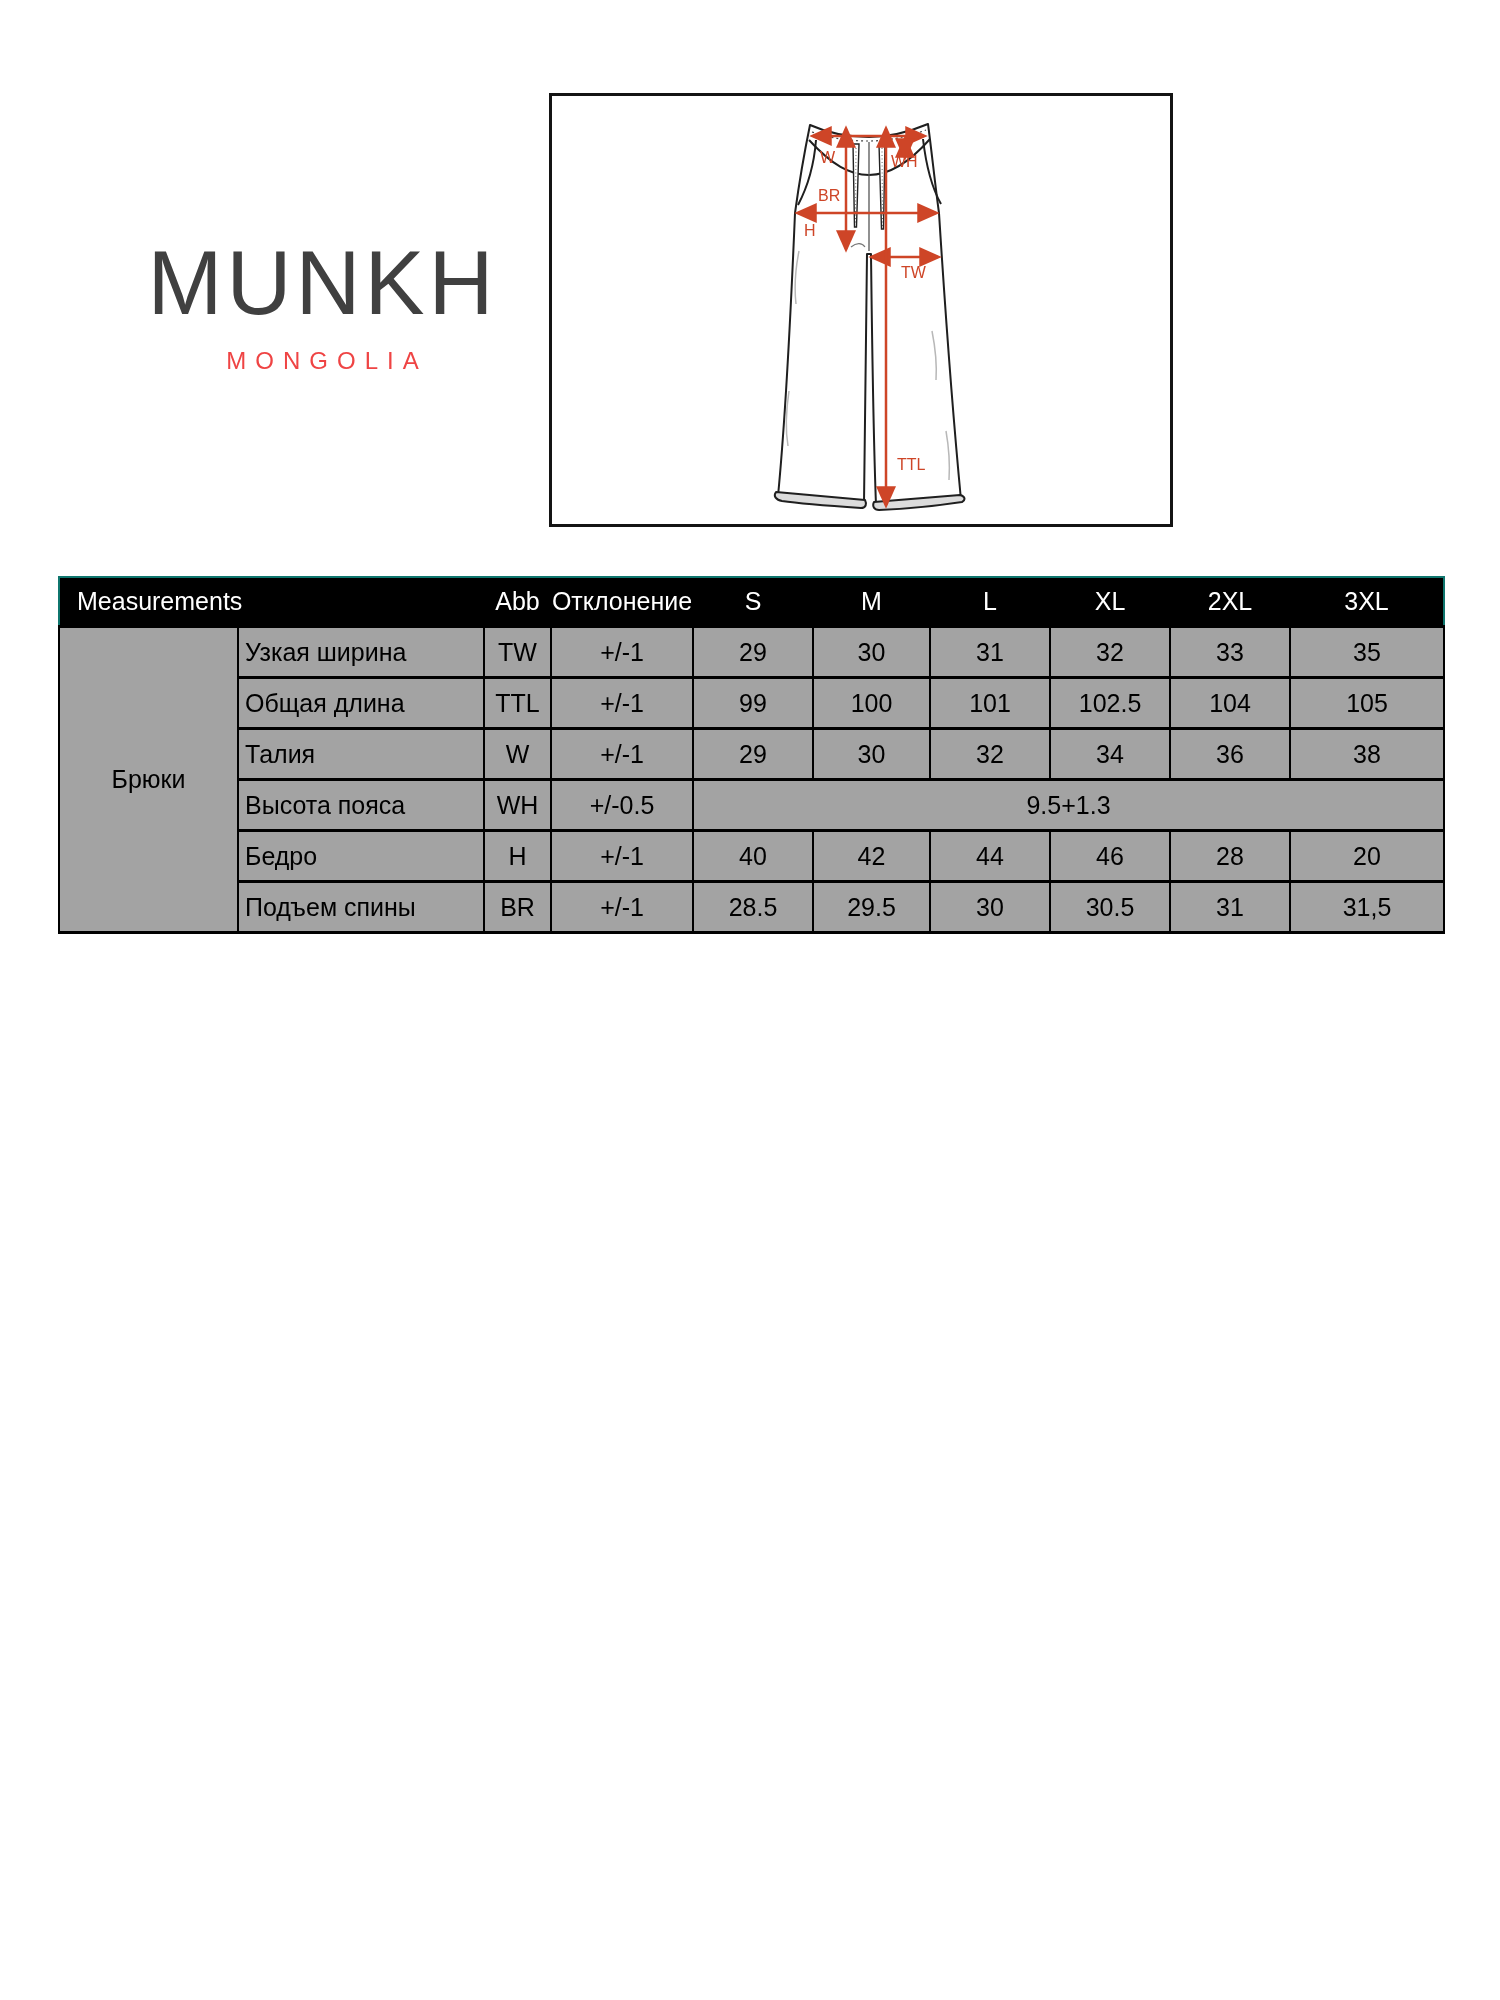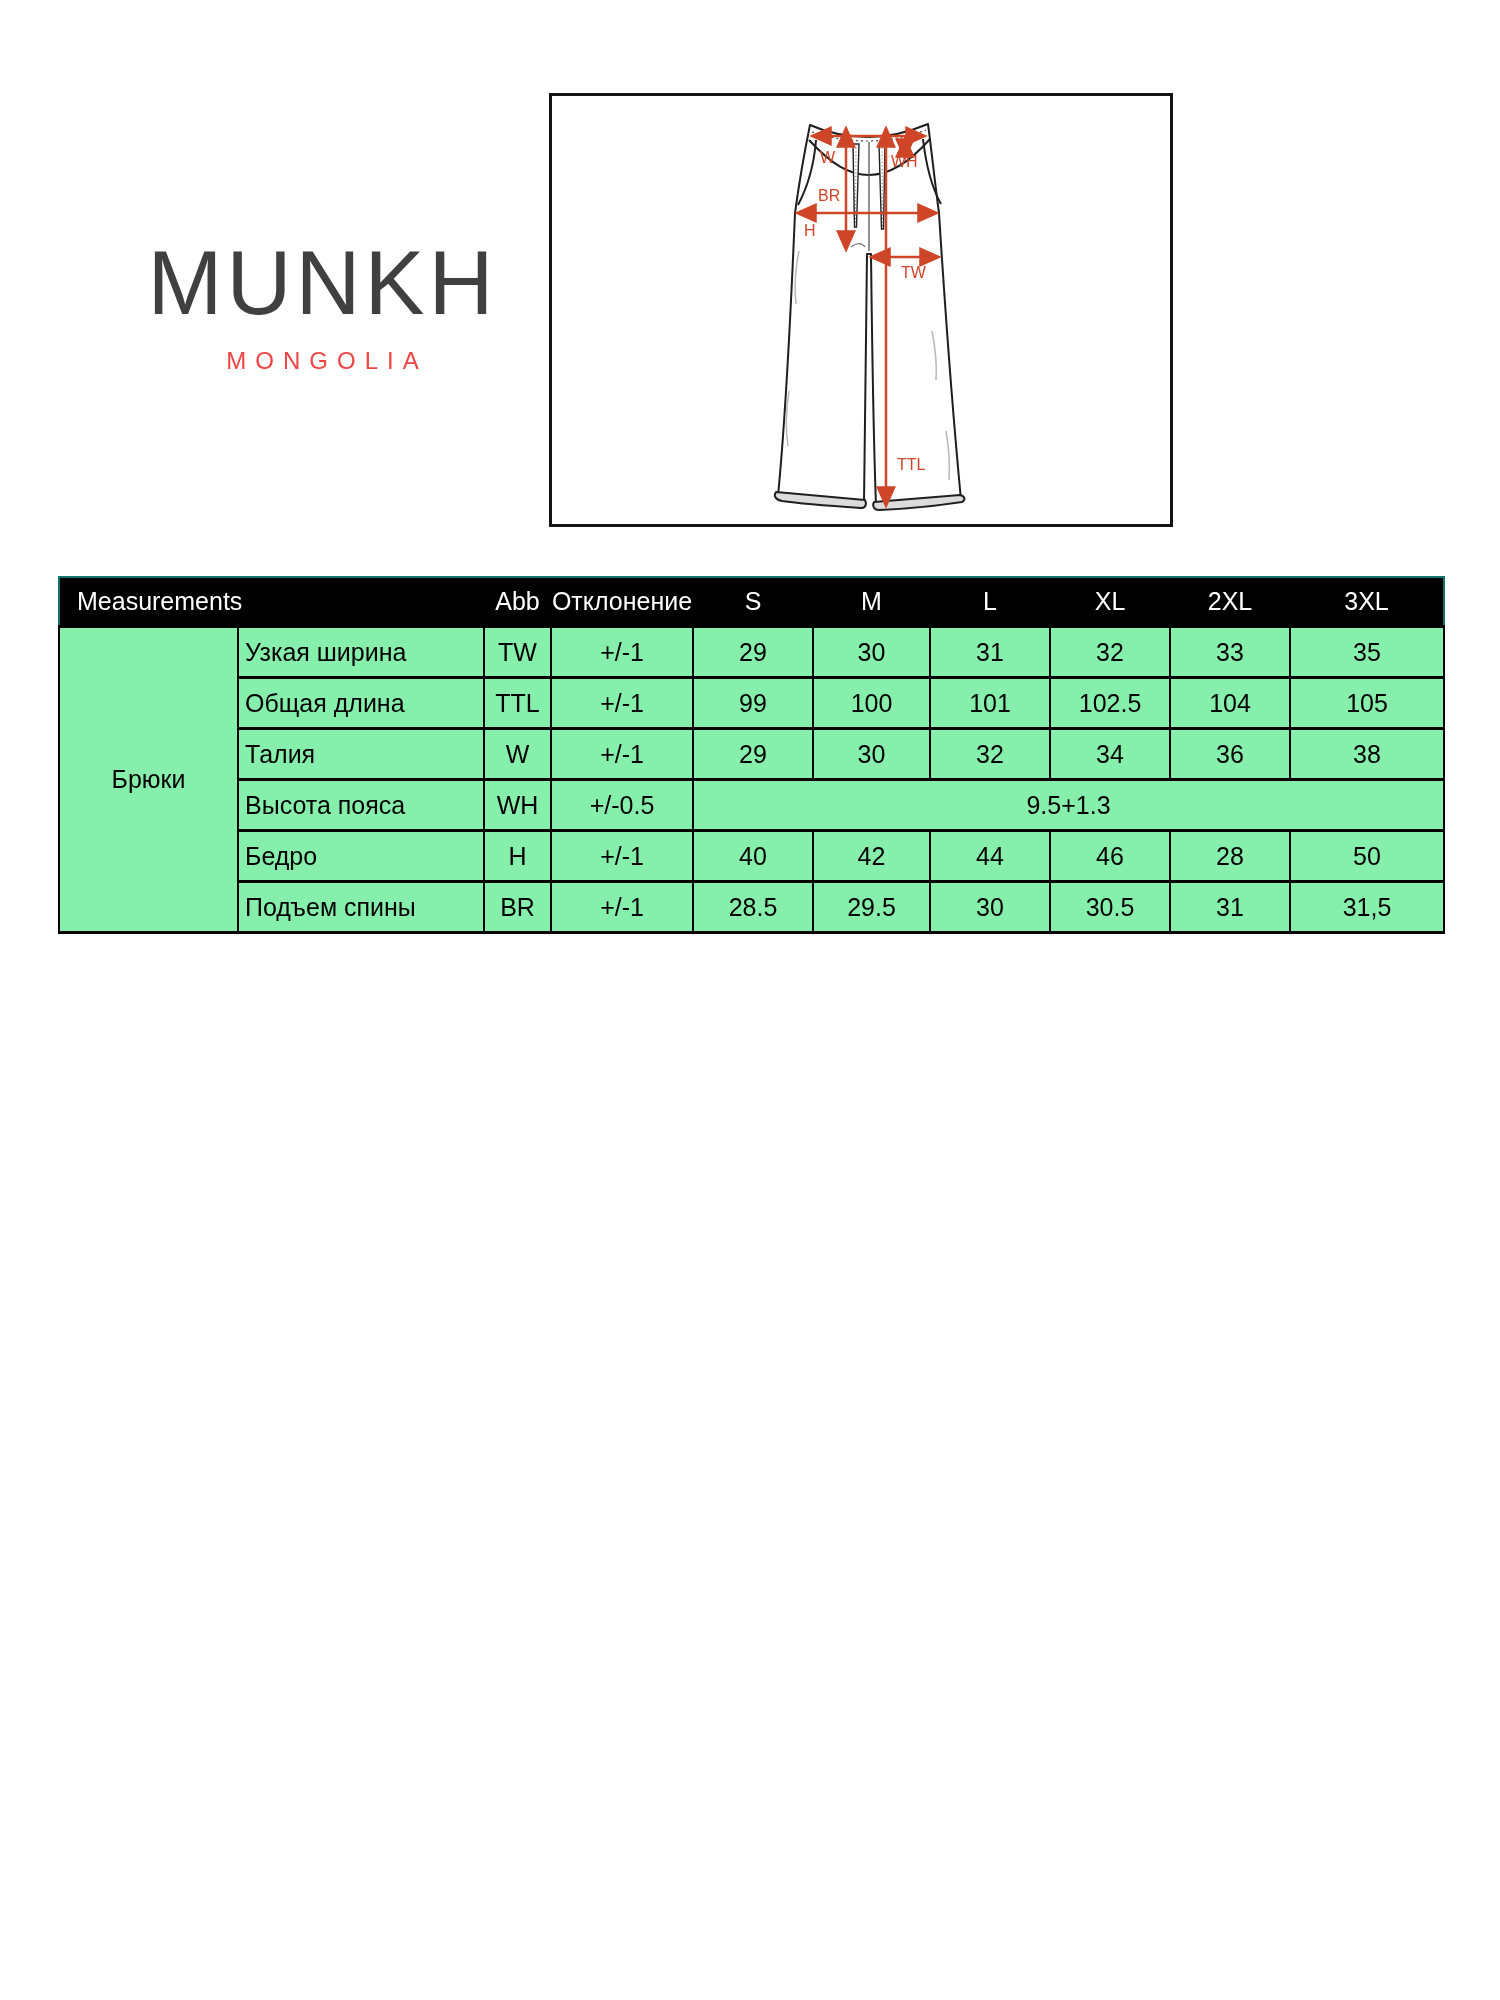--- a/index.html
+++ b/index.html
@@ -29,21 +29,21 @@
     border:2px solid #0f766e;font-size:25px;
   }
   .mtable th{
     background:#000;color:#fff;font-weight:400;height:47px;
     padding:0;border:0;
   }
   .mtable th.h-meas{text-align:left;padding-left:17px;}
   .mtable td{
     border-left:2px solid #000;border-right:2px solid #000;
     border-top:3px solid #000;border-bottom:3px solid #000;
-    height:48px;text-align:center;padding:0;background:#86efac;
+    height:48px;text-align:center;padding:0;background:#a3a3a3;
   }
   .mtable td.c-name{text-align:left;padding-left:6px;}
   .mtable td.c-cat{text-align:center;}
 </style>
 </head>
 <body>
 
 <div class="page">
 
   <div class="logo">
@@ -185,21 +185,21 @@
         </tr>
         <tr>
           <td class="c-name">Бедро</td>
           <td>H</td>
           <td>+/-1</td>
           <td>40</td>
           <td>42</td>
           <td>44</td>
           <td>46</td>
           <td>28</td>
-          <td>50</td>
+          <td>20</td>
         </tr>
         <tr>
           <td class="c-name">Подъем спины</td>
           <td>BR</td>
           <td>+/-1</td>
           <td>28.5</td>
           <td>29.5</td>
           <td>30</td>
           <td>30.5</td>
           <td>31</td>

